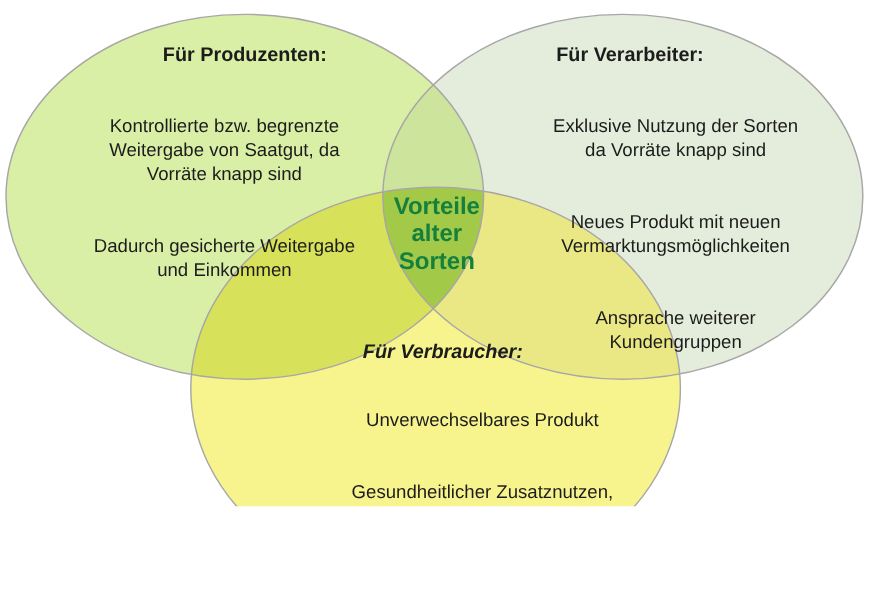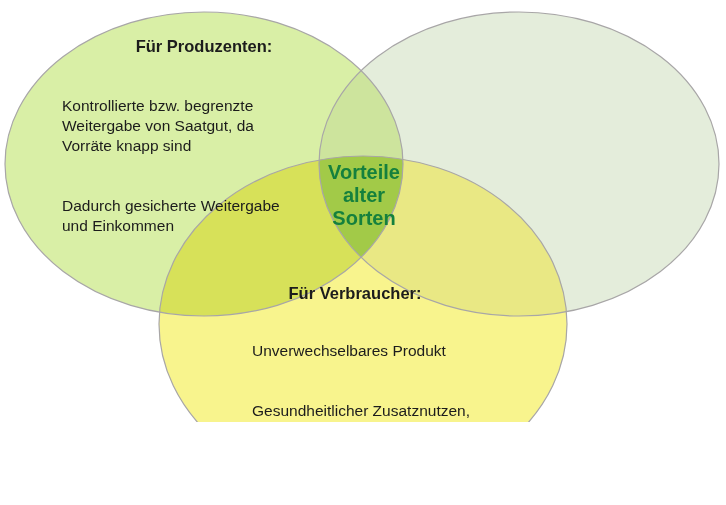--- a/index.html
+++ b/index.html
@@ -12,21 +12,21 @@
     overflow:hidden;
   }
   .stage svg{position:absolute;left:0;top:0;}
   .txt{position:absolute;white-space:pre-line;}
   .circle-title{
     font-weight:bold;
     font-size:16.5px;
     line-height:20px;
     text-align:center;
   }
-  .body-block{font-size:15.5px;line-height:20px;}
+  .body-block{font-size:15.5px;line-height:20px;text-align:center;}
   .body-block .para{margin:0 0 20px 0;}
   .center-label{
     font-weight:bold;
     font-size:20px;
     line-height:23px;
     text-align:center;
     color:#15803d;
   }
 </style>
 </head>
@@ -74,22 +74,31 @@
 
   <div class="txt circle-title" style="left:84px;top:36px;width:240px;">Für Produzenten:</div>
   <div class="txt body-block" style="left:62px;top:76px;width:250px;">
     <p class="para">Kontrollierte bzw. begrenzte
 Weitergabe von Saatgut, da
 Vorräte knapp sind</p>
     <p class="para">Dadurch gesicherte Weitergabe
 und Einkommen</p>
   </div>
 
+  <div class="txt circle-title" style="left:405px;top:36px;width:240px;">Für Verarbeiter:</div>
+  <div class="txt body-block" style="left:428px;top:76px;width:270px;">
+    <p class="para">Exklusive Nutzung der Sorten
+da Vorräte knapp sind</p>
+    <p class="para">Neues Produkt mit neuen
+Vermarktungsmöglichkeiten</p>
+    <p class="para">Ansprache weiterer
+Kundengruppen</p>
+  </div>
 
-  <div class="txt circle-title" style="left:235px;top:283px;width:240px;">Für Verbraucher:</div>
+  <div class="txt circle-title" style="left:249px;top:283px;width:240px;font-style:italic;">Für Verbraucher:</div>
   <div class="txt body-block" style="left:252px;top:321px;width:300px;">
     <p class="para">Unverwechselbares Produkt</p>
     <p class="para">Gesundheitlicher Zusatznutzen,
 Positive Inhaltsstoffe</p>
   </div>
 
   <div class="txt center-label" style="left:299px;top:161px;width:130px;">Vorteile
 alter
 Sorten</div>
 

